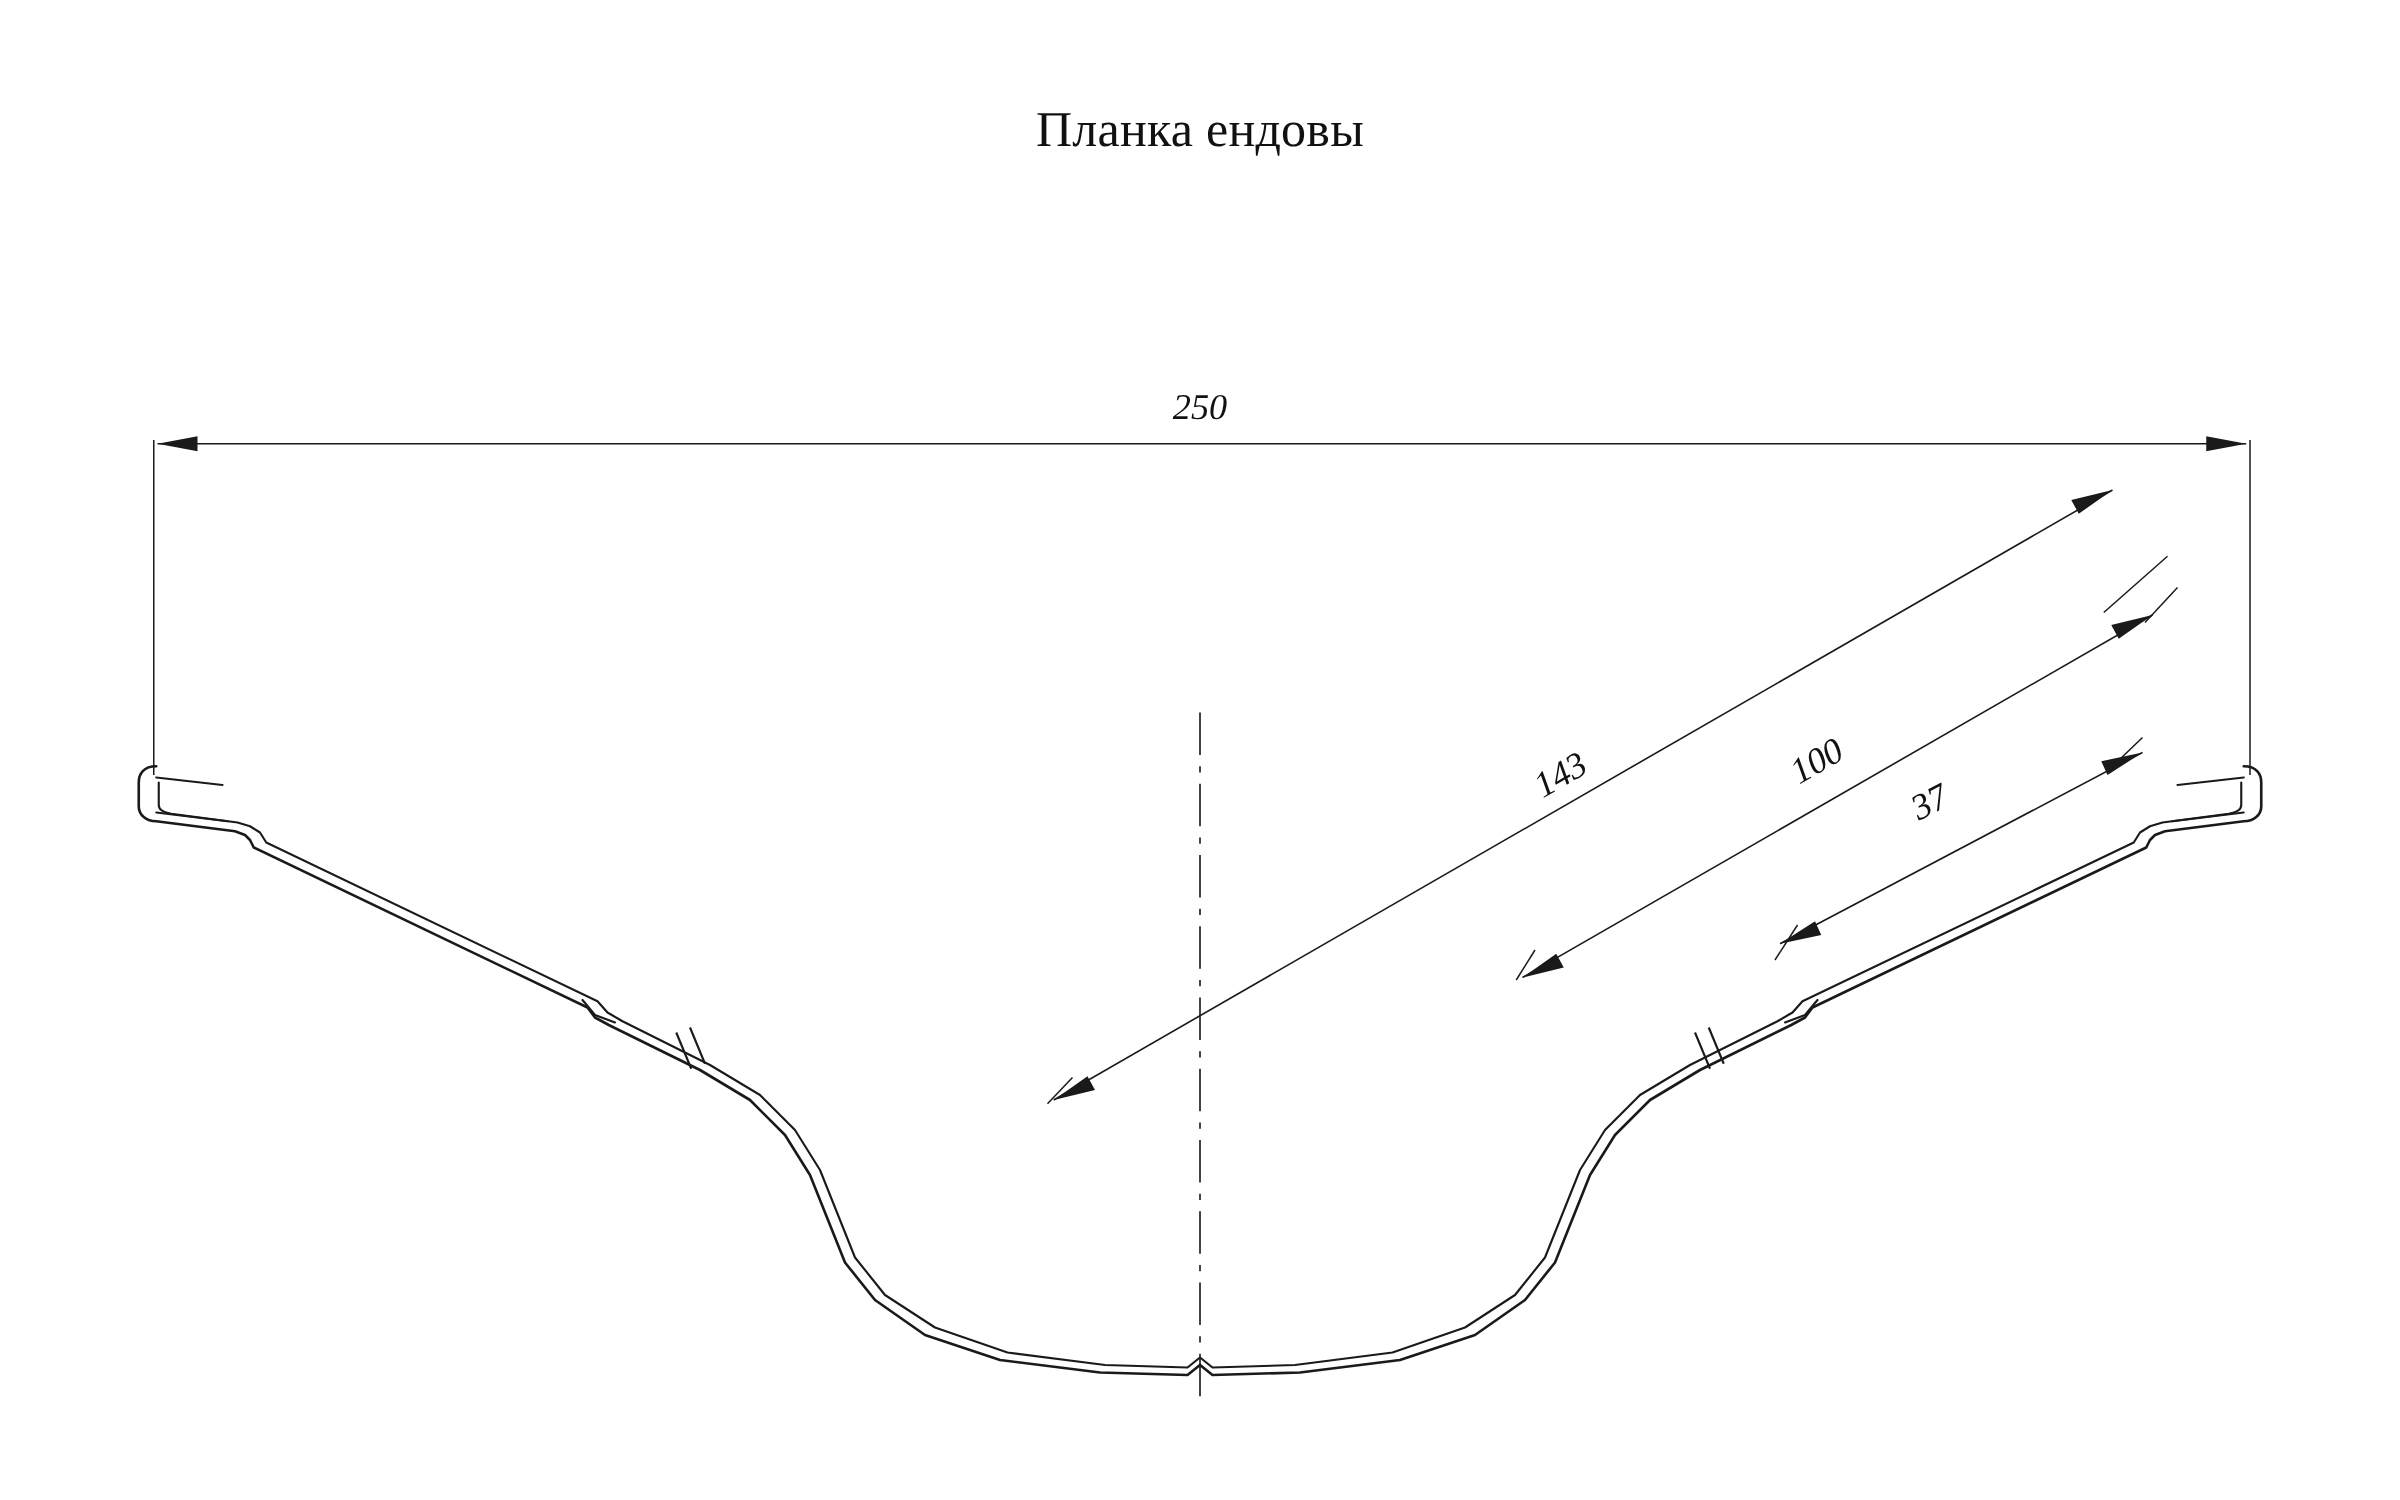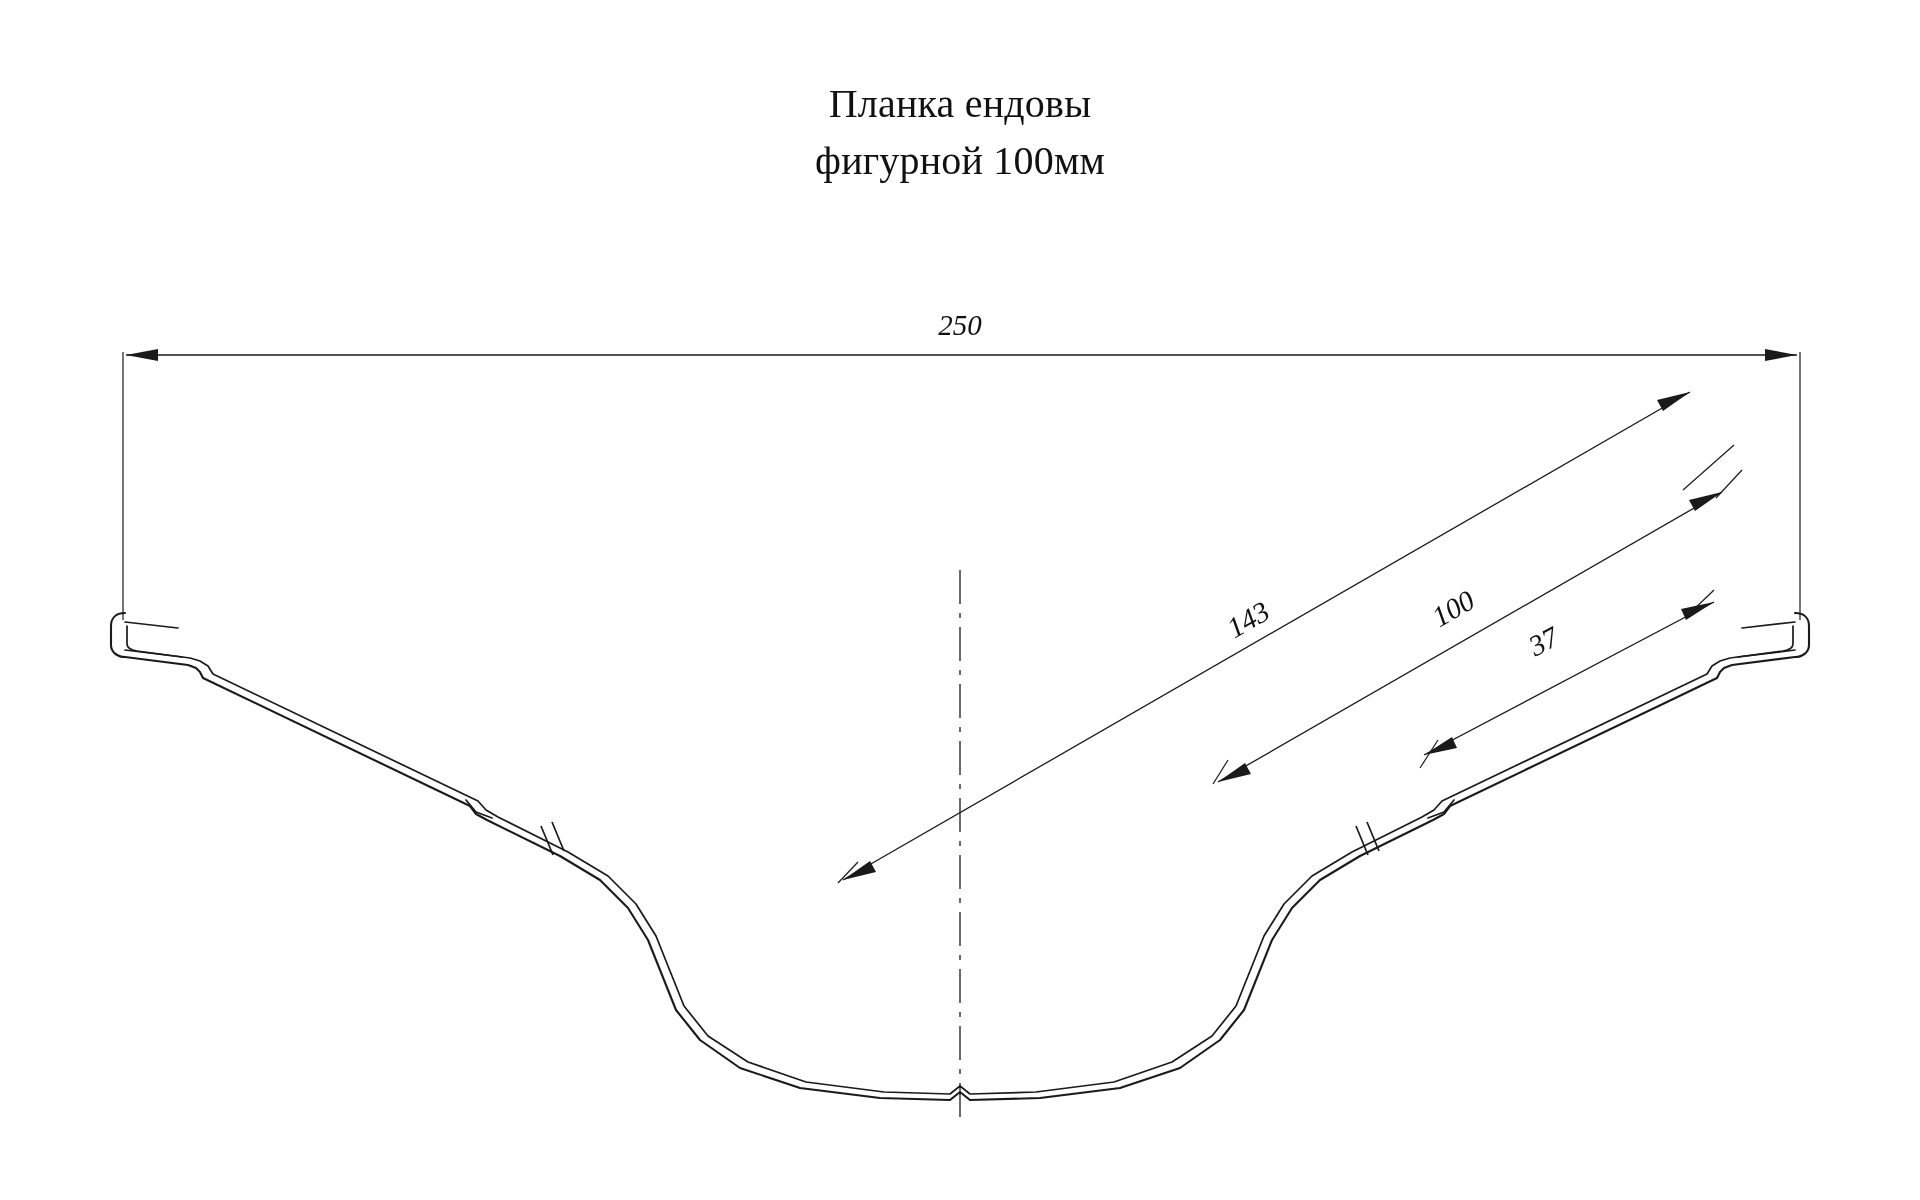--- a/index.html
+++ b/index.html
@@ -91,21 +91,20 @@
     fill: #1a1a1a;
   }
 </style>
 </head>
 <body>
 
 <div id="drawing-root">
 
   <div class="title-block">
     <div class="title-line">Планка ендовы</div>
-    <div class="title-line">фигурной 100мм</div>
   </div>
 
   <svg class="cad" viewBox="0 0 1920 1200" xmlns="http://www.w3.org/2000/svg">
 
     <g>
 
       <line class="ext-line" x1="123" y1="352" x2="123" y2="620"></line>
       <line class="ext-line" x1="1800" y1="352" x2="1800" y2="620"></line>
 
       <line class="dim-line" x1="126" y1="355" x2="1797" y2="355"></line>

